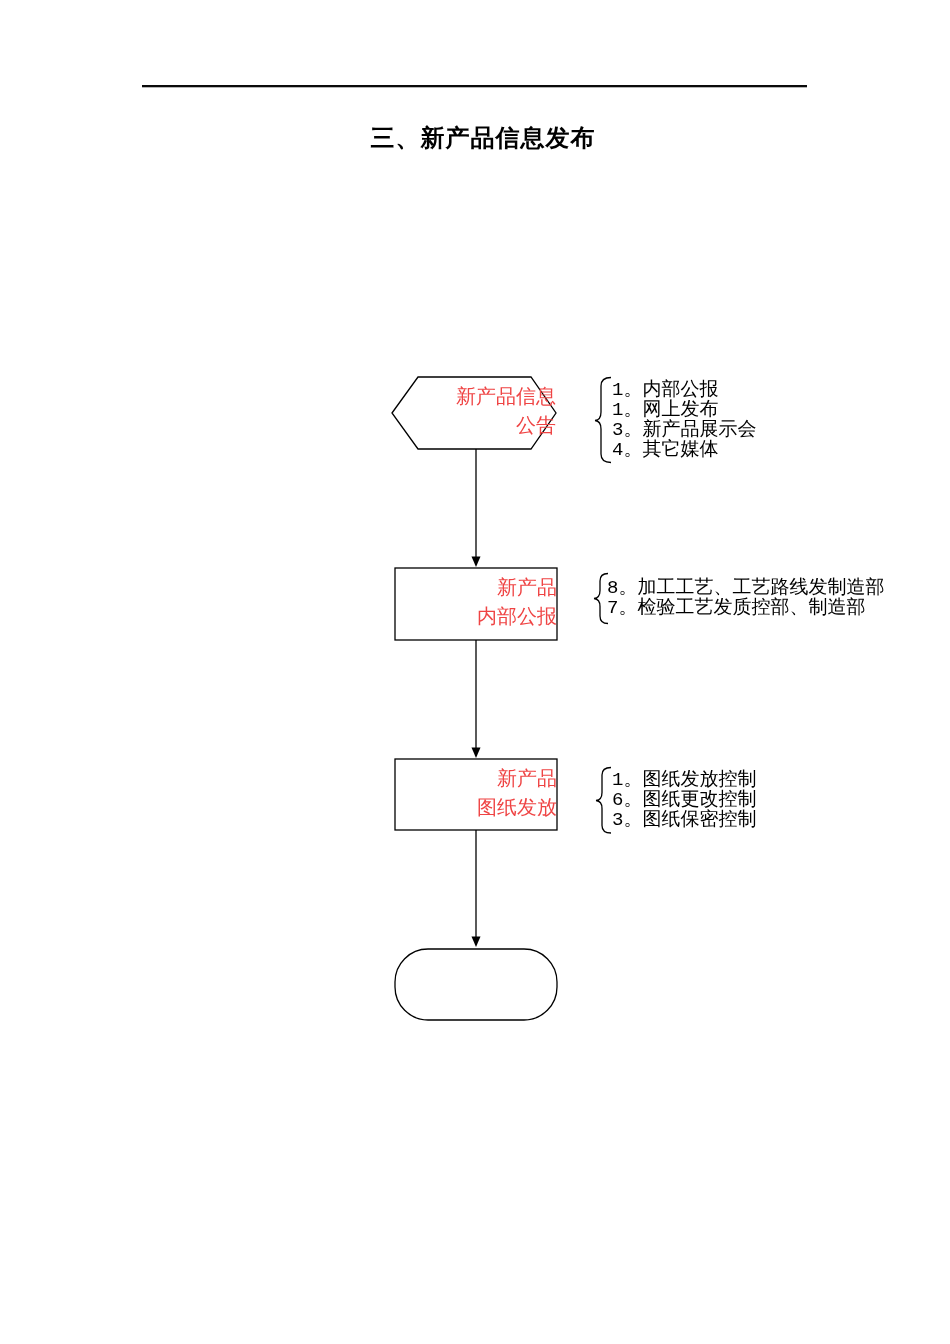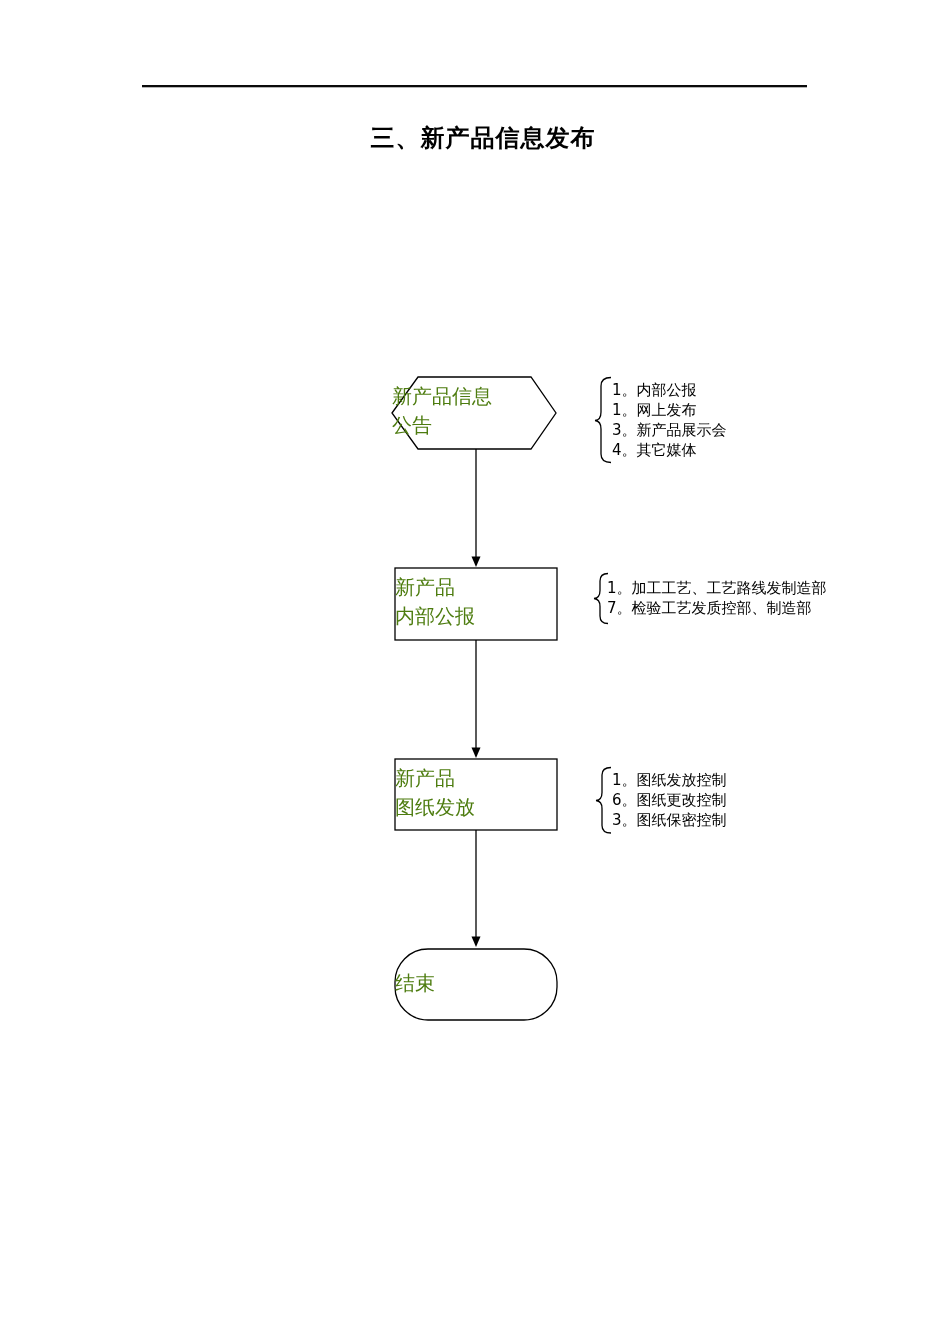--- a/index.html
+++ b/index.html
@@ -40,35 +40,36 @@
   }
   .flow-svg {
     position: absolute;
     left: 0;
     top: 0;
     width: 950px;
     height: 1344px;
   }
   .node-label {
     position: absolute;
-    text-align: left;
+    text-align: right;
     font-size: 20px;
     line-height: 29px;
-    color: #4d7c0f;
+    color: #ef4444;
   }
   .node-label .nl-line { white-space: nowrap; }
   .node-label-hex   { left: 392px; top: 382px; width: 164px; }
   .node-label-rect1 { left: 395px; top: 573px; width: 162px; }
   .node-label-rect2 { left: 395px; top: 764px; width: 162px; }
   .node-label-end   { left: 395px; top: 948px; width: 162px; height: 71px; line-height: 71px; }
   .ann-group {
     position: absolute;
-    font-size: 15px;
+    font-size: 19px;
     line-height: 20px;
     color: #000;
+    font-family: Liberation Mono, monospace;
   }
   .ann-item { white-space: nowrap; }
   .ann-group-1 { left: 612px; top: 380px; }
   .ann-group-2 { left: 607px; top: 578px; }
   .ann-group-3 { left: 612px; top: 770px; text-align: center; }
 </style>
 </head>
 <body>
 
 <div class="page">
@@ -111,31 +112,30 @@
   <div class="node-label node-label-rect1">
     <div class="nl-line">新产品</div>
     <div class="nl-line">内部公报</div>
   </div>
 
   <div class="node-label node-label-rect2">
     <div class="nl-line">新产品</div>
     <div class="nl-line">图纸发放</div>
   </div>
 
-  <div class="node-label node-label-end">结束</div>
 
   <div class="ann-group ann-group-1">
     <div class="ann-item">1。内部公报</div>
     <div class="ann-item">1。网上发布</div>
     <div class="ann-item">3。新产品展示会</div>
     <div class="ann-item">4。其它媒体</div>
   </div>
 
   <div class="ann-group ann-group-2">
-    <div class="ann-item">1。加工工艺、工艺路线发制造部</div>
+    <div class="ann-item">8。加工工艺、工艺路线发制造部</div>
     <div class="ann-item">7。检验工艺发质控部、制造部</div>
   </div>
 
   <div class="ann-group ann-group-3">
     <div class="ann-item">1。图纸发放控制</div>
     <div class="ann-item">6。图纸更改控制</div>
     <div class="ann-item">3。图纸保密控制</div>
   </div>
 
 </div>

